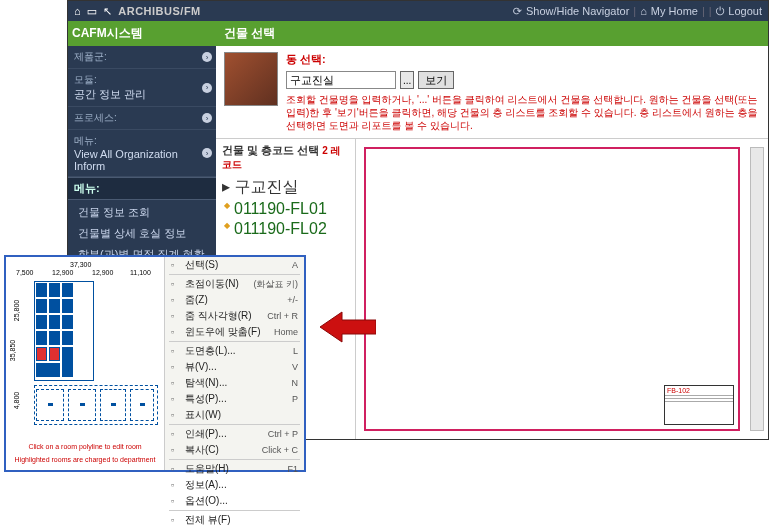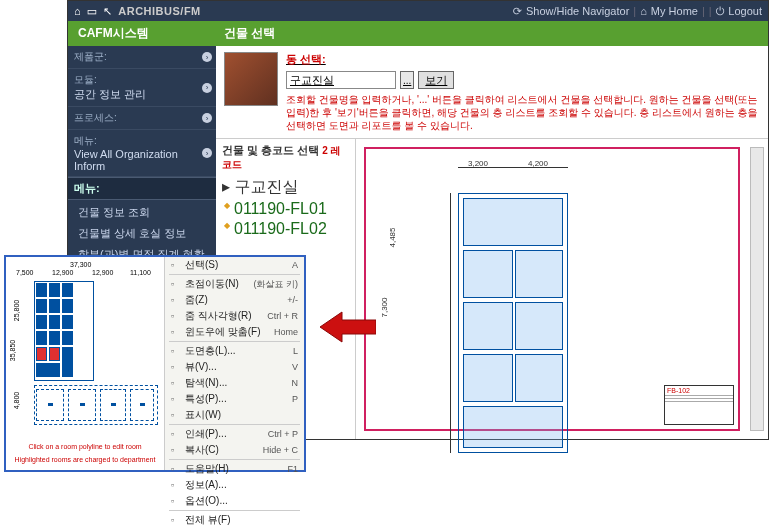--- a/index.html
+++ b/index.html
@@ -14,38 +14,38 @@
 .topbar-brand { color: #ccc; font-weight: bold; letter-spacing: 0.5px; }
 .topbar-right { margin-left: auto; display: flex; align-items: center; gap: 4px; color: #c8d0e0; }
 .topbar-link { color: #c8d0e0; cursor: pointer; }
 .topbar-sep { color: #667; }
 
 
 .body { flex: 1; display: flex; min-height: 0; }
 
 
 .sidebar { width: 148px; background: #2a3a52; color: #dfe6f0; display: flex; flex-direction: column; }
-.side-title { background: #58a030; color: #fff; font-weight: bold; padding: 4px 10px; font-size: 12px; }
+.side-title { background: #58a030; color: #fff; font-weight: bold; padding: 4px 4px; font-size: 12px; }
 .side-group { padding: 4px 6px; border-bottom: 1px solid #3a4a62; position: relative; }
 .side-group-label { color: #9eb0c8; font-size: 10px; }
 .side-group-val { color: #d0dcf0; font-size: 11px; }
 .side-arrow { position: absolute; right: 4px; top: 50%; transform: translateY(-50%); width: 10px; height: 10px; border-radius: 50%; background: #c8d0e0; display: flex; align-items: center; justify-content: center; color: #2a3a52; font-size: 8px; }
 .side-section-hdr { background: #1e2c40; color: #cfe; font-weight: bold; padding: 3px 6px; font-size: 11px; border-top: 1px solid #4a5a72; border-bottom: 1px solid #4a5a72; }
 .side-menu { padding: 2px 0; }
 .side-item { padding: 3px 10px; color: #c8d4ea; font-size: 11px; cursor: pointer; }
 
 
 .main { flex: 1; display: flex; flex-direction: column; background: #fff; min-width: 0; }
 .main-title { background: #58a030; color: #fff; font-weight: bold; padding: 4px 8px; font-size: 12px; }
 
 
 .search-row { display: flex; gap: 8px; padding: 6px 8px; border-bottom: 1px solid #ccc; }
 .thumb { width: 54px; height: 54px; background: linear-gradient(135deg, #a05030 0%, #603020 100%); border: 1px solid #888; flex-shrink: 0; }
 .search-body { flex: 1; min-width: 0; }
-.search-line { display: flex; align-items: center; gap: 4px; margin-bottom: 4px; text-decoration: underline; }
+.search-line { display: flex; align-items: center; gap: 4px; margin-bottom: 4px; }
 .search-label { color: #c00; font-weight: bold; font-size: 11px; }
 .search-input { border: 1px solid #888; height: 18px; width: 110px; padding: 0 3px; font-size: 11px; }
 .search-btn { border: 1px solid #666; background: #e8e8e8; height: 18px; padding: 0 2px; font-size: 10px; cursor: pointer; }
 .search-go { border: 1px solid #666; background: #e0e0e0; height: 18px; padding: 0 6px; font-size: 11px; cursor: pointer; }
 .search-note { font-size: 10px; color: #c00; line-height: 1.3; }
 
 
 .content-row { flex: 1; display: flex; min-height: 0; }
 .tree-col { width: 140px; border-right: 1px solid #ccc; padding: 4px 6px; }
 .tree-hdr { font-size: 11px; color: #333; font-weight: bold; margin-bottom: 4px; }
@@ -179,40 +179,20 @@
           </div>
           <div class="tree-node tree-root">
             <span>▸ </span><span>구교진실</span>
           </div>
           <div class="tree-node tree-leaf">011190-FL01</div>
           <div class="tree-node tree-leaf">011190-FL02</div>
         </div>
 
         <div class="plan-col">
           <div class="plan-frame">
-            <div class="plan-inner">
-
-              <span class="plan-dim" style="left:70px;top:-14px">3,200</span>
-              <span class="plan-dim" style="left:130px;top:-14px">4,200</span>
-              <span class="plan-dim" style="left:-24px;top:130px;transform:rotate(-90deg)">7,300</span>
-              <span class="plan-dim" style="left:-16px;top:60px;transform:rotate(-90deg)">4,485</span>
-              <div class="plan-dim-line" style="left:60px;top:-6px;width:110px"></div>
-              <div class="plan-dim-line v" style="left:52px;top:20px;height:260px"></div>
-
-              <div class="plan-building">
-                <div class="plan-room" style="left:4px;top:4px;width:100px;height:48px"></div>
-                <div class="plan-room" style="left:4px;top:56px;width:50px;height:48px"></div>
-                <div class="plan-room" style="left:56px;top:56px;width:48px;height:48px"></div>
-                <div class="plan-room" style="left:4px;top:108px;width:50px;height:48px"></div>
-                <div class="plan-room" style="left:56px;top:108px;width:48px;height:48px"></div>
-                <div class="plan-room" style="left:4px;top:160px;width:50px;height:48px"></div>
-                <div class="plan-room" style="left:56px;top:160px;width:48px;height:48px"></div>
-                <div class="plan-room" style="left:4px;top:212px;width:100px;height:42px"></div>
-              </div>
-            </div>
             <div class="title-block">
               <div>FB-102</div>
               <div></div>
               <div></div>
             </div>
           </div>
           <div class="scroll-v"></div>
         </div>
       </div>
     </div>
@@ -330,21 +310,21 @@
       </div>
       <div class="ctx-sep"></div>
       <div class="ctx-row">
         <span class="ctx-icon">▫</span>
         <span class="ctx-label">인쇄(P)...</span>
         <span class="ctx-short">Ctrl + P</span>
       </div>
       <div class="ctx-row">
         <span class="ctx-icon">▫</span>
         <span class="ctx-label">복사(C)</span>
-        <span class="ctx-short">Hide + C</span>
+        <span class="ctx-short">Click + C</span>
       </div>
       <div class="ctx-sep"></div>
       <div class="ctx-row">
         <span class="ctx-icon">▫</span>
         <span class="ctx-label">도움말(H)</span>
         <span class="ctx-short">F1</span>
       </div>
       <div class="ctx-row">
         <span class="ctx-icon">▫</span>
         <span class="ctx-label">정보(A)...</span>

